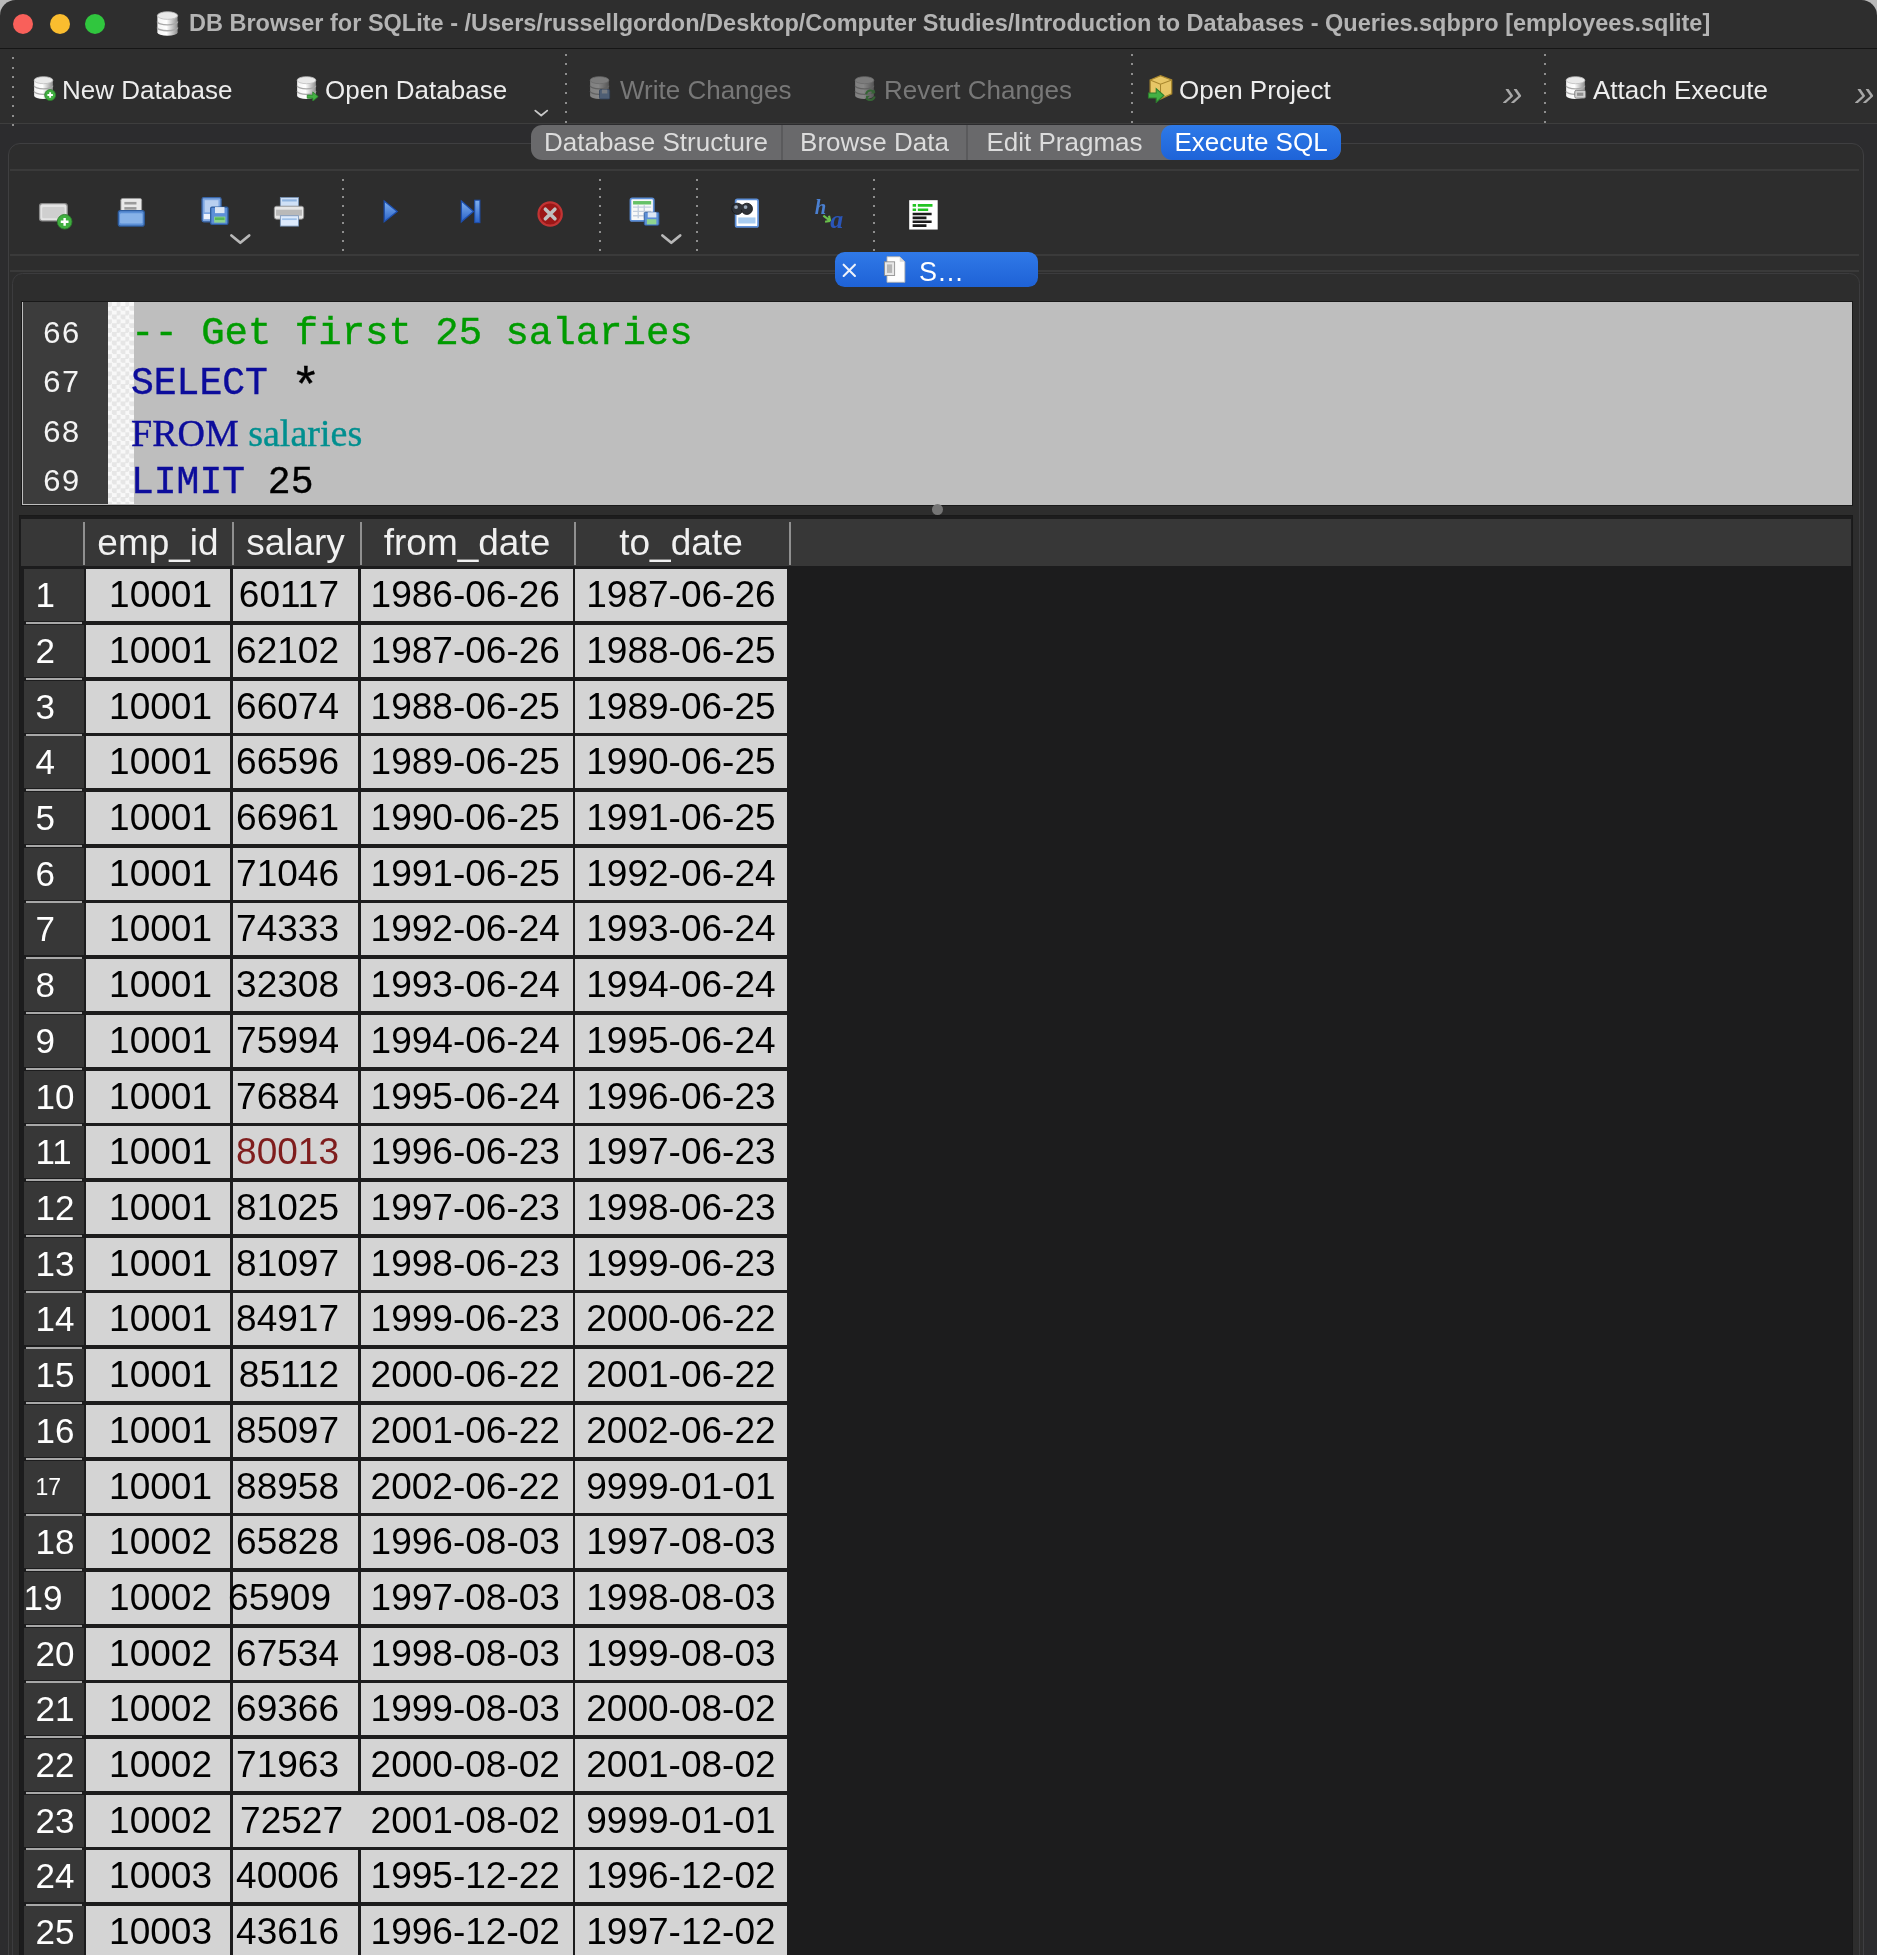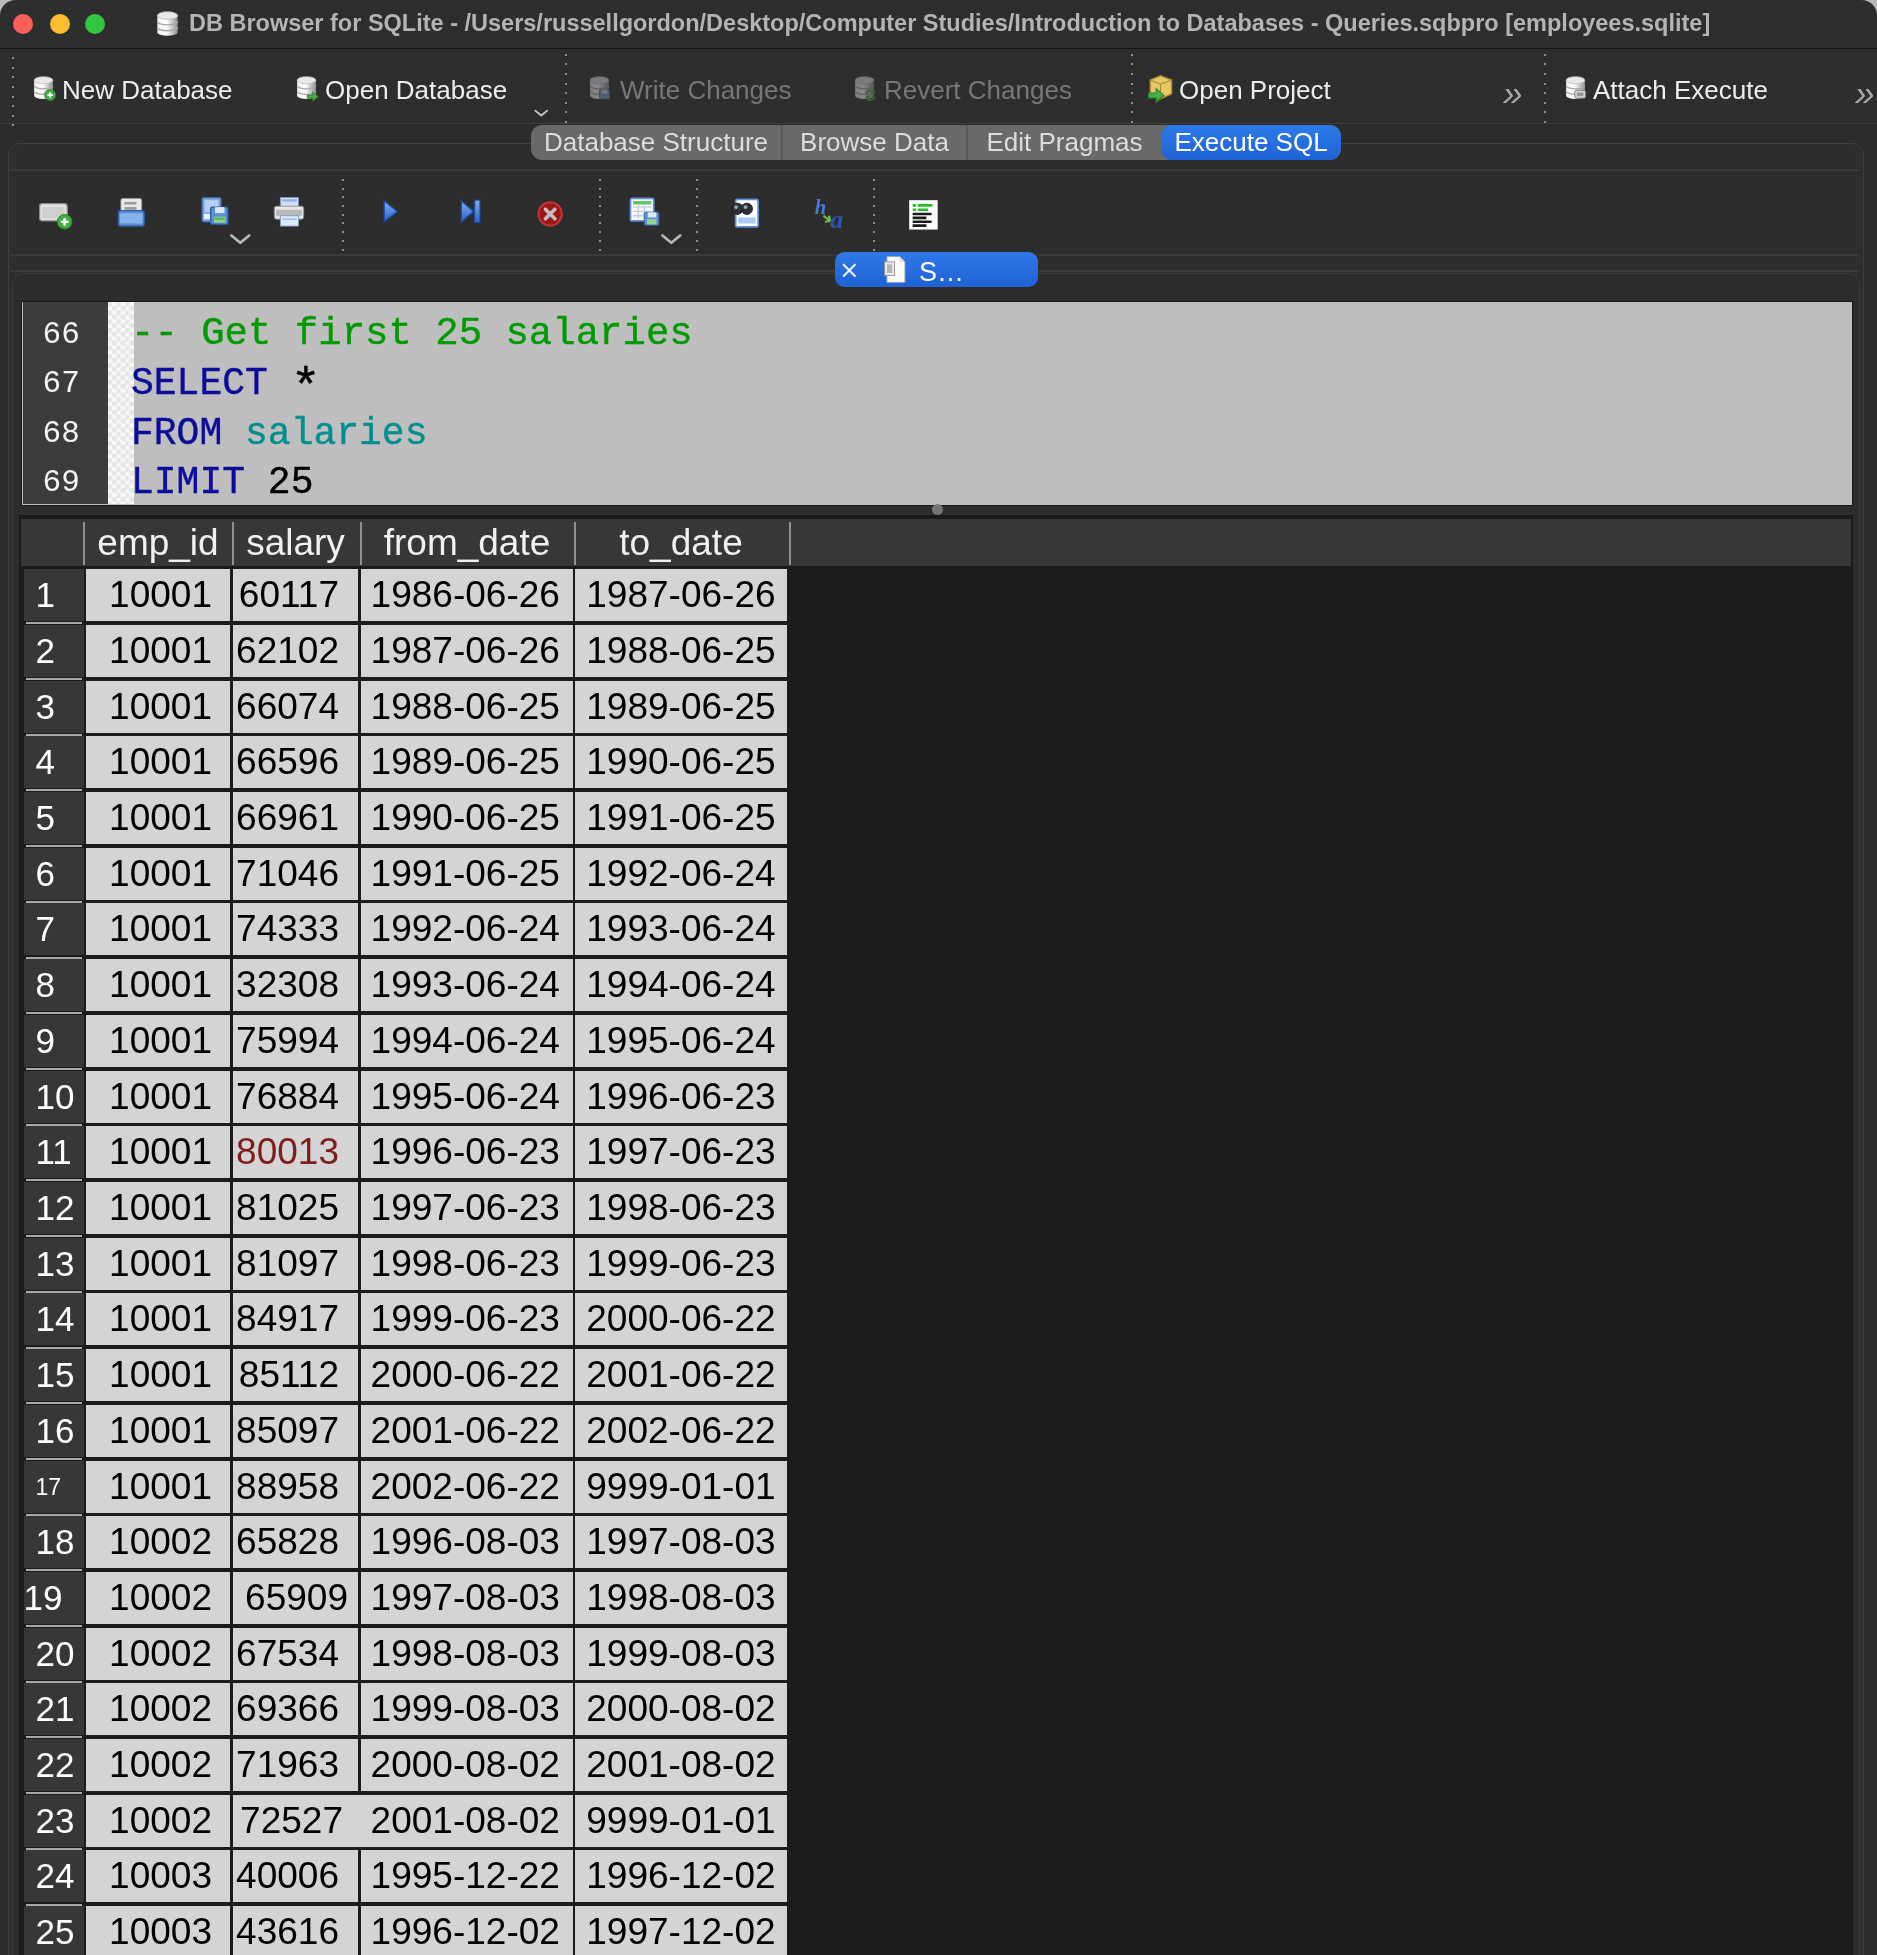--- a/index.html
+++ b/index.html
@@ -303,21 +303,21 @@
 <div class="abs" style="left:919px;top:257px;color:#fff;font-size:27px;z-index:10">S…</div>
 <div class="abs" style="left:12px;top:273px;width:1848px;height:1703px;border:1.7px solid #3c3c3e;border-radius:10.4px"></div>
 <div class="abs" style="left:21px;top:301px;width:1832px;height:205px;background:#bebebe;border:1.7px solid #191919"></div>
 <div class="abs" style="left:22.6px;top:302px;width:85px;height:202px;background:#3c3c3c"></div>
 <div class="abs" style="left:108px;top:302px;width:26px;height:202px;background:#f0f0f0;background-image:conic-gradient(#f8f8f8 0 25%,#e6e6e6 0 50%,#f8f8f8 0 75%,#e6e6e6 0);background-size:8.7px 8.7px"></div>
 <div class="abs" style="left:22.6px;top:309px;width:85px;height:50px;display:flex;align-items:center;justify-content:center;padding-right:7.8px;color:#f4f4f4;font-family:'Liberation Mono',monospace;font-size:31px">66</div>
 <div class="abs" style="left:131px;top:309px;height:50px;display:flex;align-items:center;font-family:'Liberation Mono',monospace;font-size:39px;white-space:pre;-webkit-text-stroke:0.4px"><span style="color:#009b00">-- Get first 25 salaries</span></div>
 <div class="abs" style="left:22.6px;top:358px;width:85px;height:50px;display:flex;align-items:center;justify-content:center;padding-right:7.8px;color:#f4f4f4;font-family:'Liberation Mono',monospace;font-size:31px">67</div>
 <div class="abs" style="left:131px;top:358px;height:50px;display:flex;align-items:center;font-family:'Liberation Mono',monospace;font-size:38px;white-space:pre;-webkit-text-stroke:0.4px"><span style="color:#0c0c9b">SELECT&nbsp;</span><span style="color:#000;font-size:50px;line-height:17.4px;margin-top:12px">*</span></div>
 <div class="abs" style="left:22.6px;top:408px;width:85px;height:50px;display:flex;align-items:center;justify-content:center;padding-right:7.8px;color:#f4f4f4;font-family:'Liberation Mono',monospace;font-size:31px">68</div>
-<div class="abs" style="left:131px;top:408px;height:50px;display:flex;align-items:center;font-family:Liberation Mono, monospace;font-size:38px;white-space:pre;-webkit-text-stroke:0.4px"><span style="color:#0c0c9b">FROM&nbsp;</span><span style="color:#008f8f">salaries</span></div>
+<div class="abs" style="left:131px;top:408px;height:50px;display:flex;align-items:center;font-family:Liberation Serif, serif;font-size:38px;white-space:pre;-webkit-text-stroke:0.4px"><span style="color:#0c0c9b">FROM&nbsp;</span><span style="color:#008f8f">salaries</span></div>
 <div class="abs" style="left:22.6px;top:457px;width:85px;height:50px;display:flex;align-items:center;justify-content:center;padding-right:7.8px;color:#f4f4f4;font-family:'Liberation Mono',monospace;font-size:31px">69</div>
 <div class="abs" style="left:131px;top:457px;height:50px;display:flex;align-items:center;font-family:'Liberation Mono',monospace;font-size:38px;white-space:pre;-webkit-text-stroke:0.4px"><span style="color:#0c0c9b">LIMIT&nbsp;</span><span style="color:#000">25</span></div>
 <div class="abs" style="left:932px;top:504px;width:11.3px;height:11.3px;border-radius:50%;background:#757575"></div>
 <div class="abs" style="left:19px;top:515px;width:1834px;height:1440px;background:#1c1c1d;border:1.7px solid #191919;border-bottom:none"></div>
 <div class="abs" style="left:21px;top:519px;width:1830px;height:47px;background:#373737"></div>
 <div class="abs" style="left:86px;top:519px;width:144px;height:47px;display:flex;align-items:center;justify-content:center;color:#f0f0f0;font-size:37px">emp_id</div>
 <div class="abs" style="left:233px;top:519px;width:125px;height:47px;display:flex;align-items:center;justify-content:center;color:#f0f0f0;font-size:37px">salary</div>
 <div class="abs" style="left:361px;top:519px;width:212px;height:47px;display:flex;align-items:center;justify-content:center;color:#f0f0f0;font-size:37px">from_date</div>
 <div class="abs" style="left:575px;top:519px;width:212px;height:47px;display:flex;align-items:center;justify-content:center;color:#f0f0f0;font-size:37px">to_date</div>
 <div class="abs" style="left:83px;top:522px;width:1.7px;height:43px;background:#909090"></div>
@@ -428,21 +428,21 @@
 <div class="abs" style="left:575px;top:1461px;width:212px;height:52px;background:#d4d4d4;color:#000;font-size:37px;display:flex;align-items:center;padding-left:11.3px">9999-01-01</div>
 <div class="abs" style="left:23.5px;top:1516px;width:60px;height:52px;background:#373737;color:#fff;font-size:35px;display:flex;align-items:center;padding-left:12px">18</div>
 <div class="abs" style="left:26px;top:1514px;width:56px;height:1.7px;background:#a8a8a8"></div>
 <div class="abs" style="left:86px;top:1516px;width:144px;height:52px;background:#d4d4d4;color:#000;font-size:37px;display:flex;align-items:center;justify-content:flex-end;padding-right:18px">10002</div>
 <div class="abs" style="left:233px;top:1516px;width:125px;height:52px;background:#d4d4d4;color:#000;font-size:37px;display:flex;align-items:center;justify-content:flex-end;padding-right:19px">65828</div>
 <div class="abs" style="left:361px;top:1516px;width:212px;height:52px;background:#d4d4d4;color:#000;font-size:37px;display:flex;align-items:center;padding-left:9.6px">1996-08-03</div>
 <div class="abs" style="left:575px;top:1516px;width:212px;height:52px;background:#d4d4d4;color:#000;font-size:37px;display:flex;align-items:center;padding-left:11.3px">1997-08-03</div>
 <div class="abs" style="left:23.5px;top:1572px;width:60px;height:52px;background:#373737;color:#fff;font-size:35px;display:flex;align-items:center;">19</div>
 <div class="abs" style="left:26px;top:1569px;width:56px;height:1.7px;background:#a8a8a8"></div>
 <div class="abs" style="left:86px;top:1572px;width:144px;height:52px;background:#d4d4d4;color:#000;font-size:37px;display:flex;align-items:center;justify-content:flex-end;padding-right:18px">10002</div>
-<div class="abs" style="left:233px;top:1572px;width:125px;height:52px;background:#d4d4d4;color:#000;font-size:37px;display:flex;align-items:center;justify-content:flex-end;padding-right:10px">65909</div>
+<div class="abs" style="left:233px;top:1572px;width:125px;height:52px;background:#d4d4d4;color:#000;font-size:37px;display:flex;align-items:center;justify-content:flex-end;padding-right:27px">65909</div>
 <div class="abs" style="left:361px;top:1572px;width:212px;height:52px;background:#d4d4d4;color:#000;font-size:37px;display:flex;align-items:center;padding-left:9.6px">1997-08-03</div>
 <div class="abs" style="left:575px;top:1572px;width:212px;height:52px;background:#d4d4d4;color:#000;font-size:37px;display:flex;align-items:center;padding-left:11.3px">1998-08-03</div>
 <div class="abs" style="left:23.5px;top:1628px;width:60px;height:52px;background:#373737;color:#fff;font-size:35px;display:flex;align-items:center;padding-left:12px">20</div>
 <div class="abs" style="left:26px;top:1625px;width:56px;height:1.7px;background:#a8a8a8"></div>
 <div class="abs" style="left:86px;top:1628px;width:144px;height:52px;background:#d4d4d4;color:#000;font-size:37px;display:flex;align-items:center;justify-content:flex-end;padding-right:18px">10002</div>
 <div class="abs" style="left:233px;top:1628px;width:125px;height:52px;background:#d4d4d4;color:#000;font-size:37px;display:flex;align-items:center;justify-content:flex-end;padding-right:19px">67534</div>
 <div class="abs" style="left:361px;top:1628px;width:212px;height:52px;background:#d4d4d4;color:#000;font-size:37px;display:flex;align-items:center;padding-left:9.6px">1998-08-03</div>
 <div class="abs" style="left:575px;top:1628px;width:212px;height:52px;background:#d4d4d4;color:#000;font-size:37px;display:flex;align-items:center;padding-left:11.3px">1999-08-03</div>
 <div class="abs" style="left:23.5px;top:1683px;width:60px;height:52px;background:#373737;color:#fff;font-size:35px;display:flex;align-items:center;padding-left:12px">21</div>
 <div class="abs" style="left:26px;top:1681px;width:56px;height:1.7px;background:#a8a8a8"></div>

